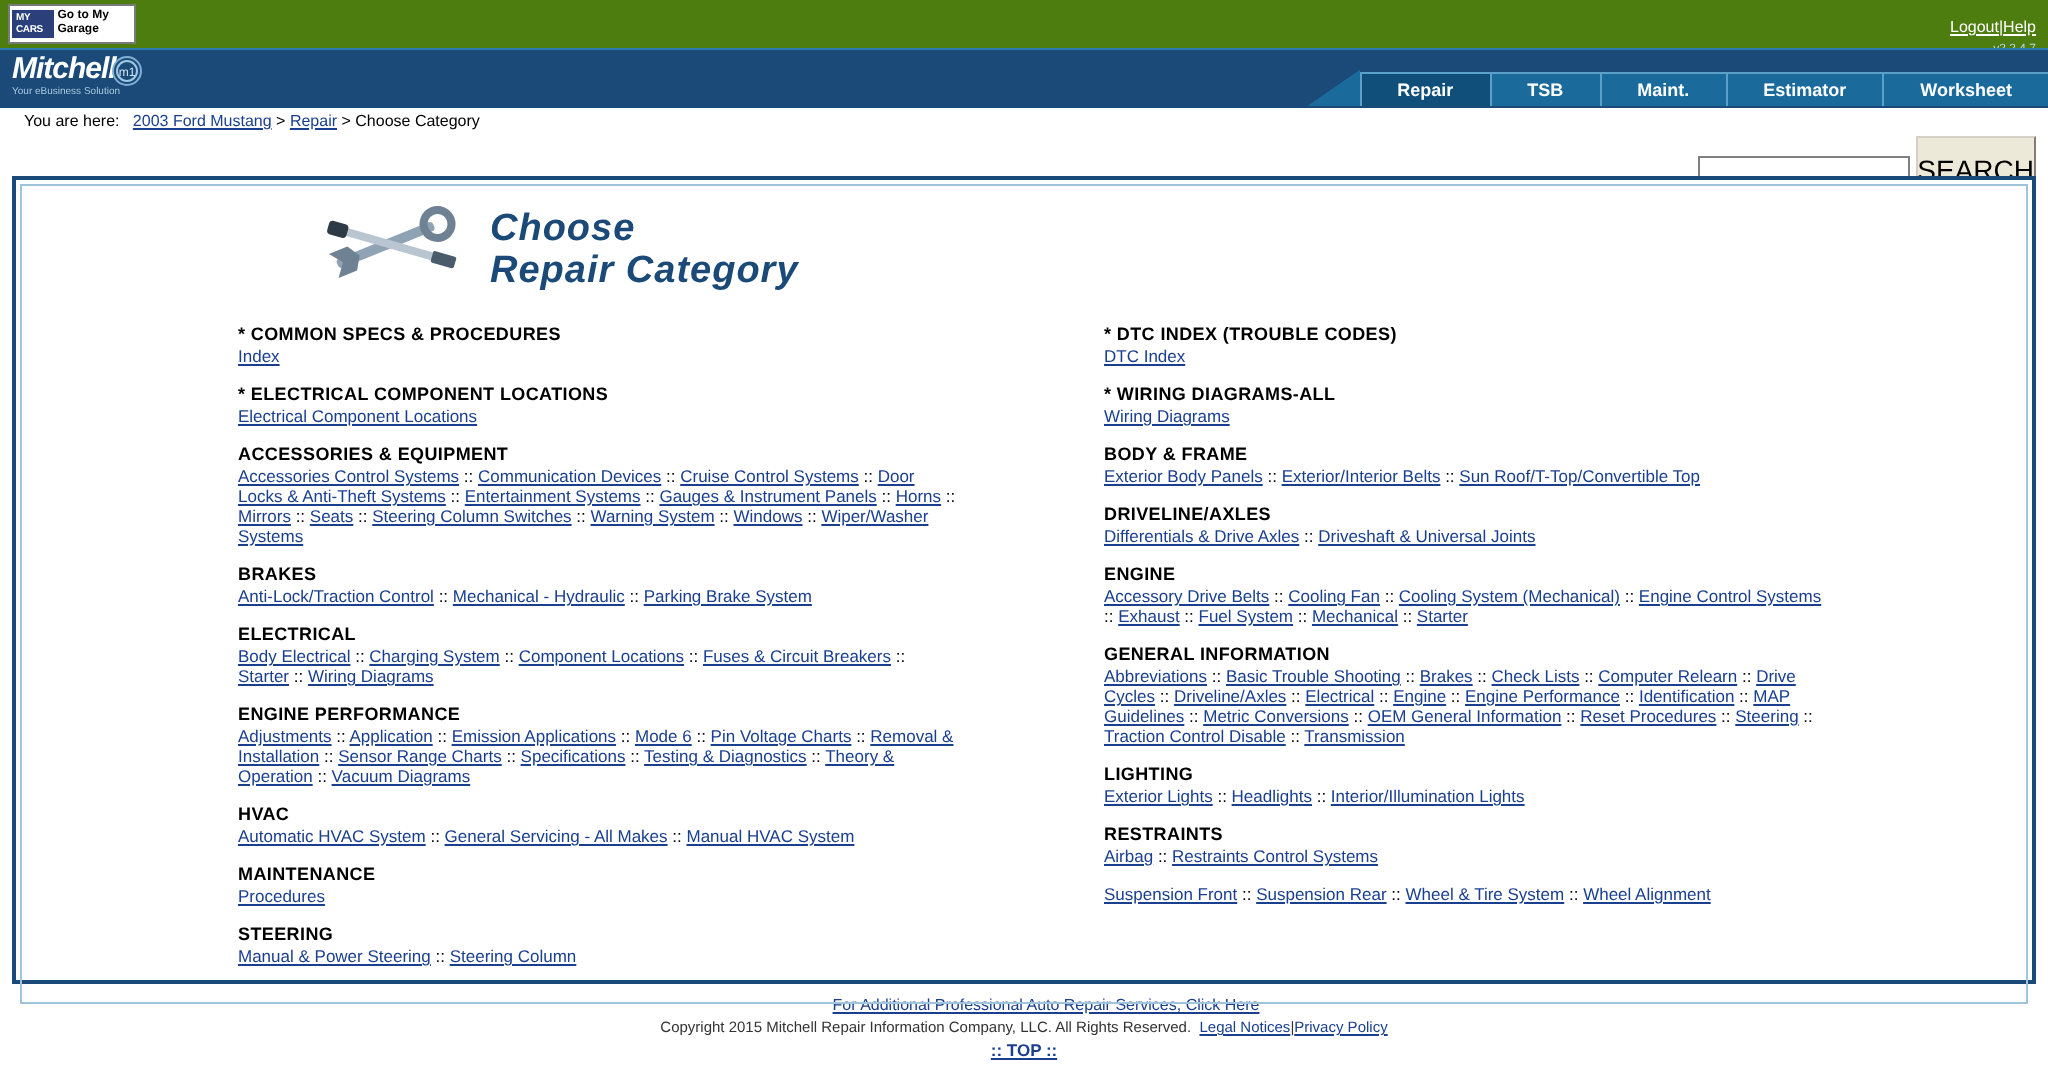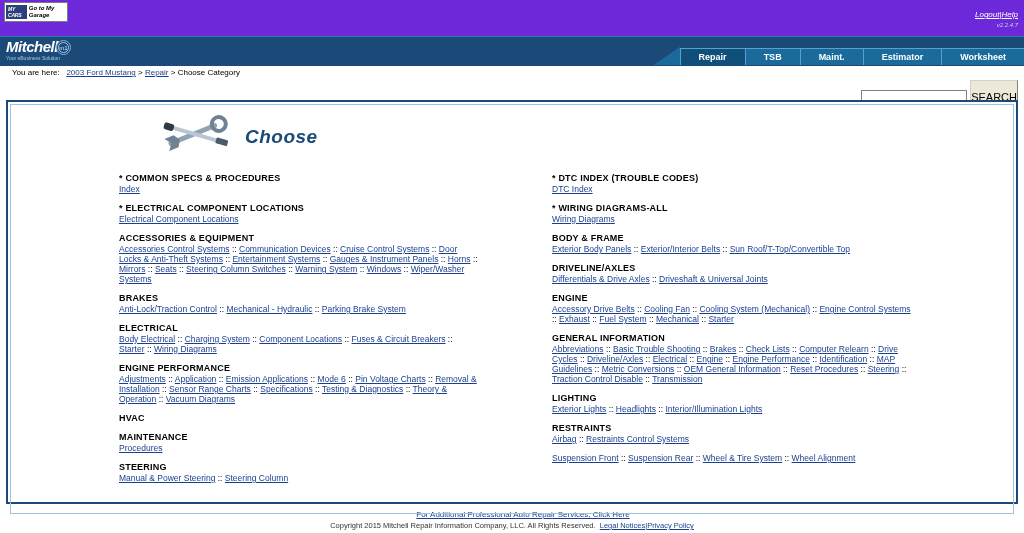--- a/index.html
+++ b/index.html
@@ -7,24 +7,23 @@
     margin: 0; padding: 0;
     width: 1024px; height: 533px;
     overflow: hidden;
     background: #ffffff;
     font-family: "Liberation Sans", sans-serif;
   }
   a { color: #1a3f8f; }
 
   
   .topbar {
-    height: 36px;
-    background: #6d28d9;
-    position: relative;
-    font-style: italic;
+    height: 24px;
+    background: #4d7c0f;
+    position: relative;
   }
   .mycars-btn {
     position: absolute;
     left: 4px; top: 2px;
     width: 64px; height: 20px;
     background: #ffffff;
     border: 1px solid #7a7a7a;
     display: flex; align-items: center;
     padding: 0 1px;
   }
@@ -123,21 +122,21 @@
   }
   .search-input {
     width: 106px; height: 14px;
     border: 1px solid #808080;
     font-size: 9px;
     padding: 0 2px;
   }
   .search-btn {
     margin-left: 3px;
     height: 33px;
-    font-size: 11px;
+    font-size: 14px;
     padding: 0 0;
     border: 1px outset #d4d0c8;
     background: #ece9d8;
     cursor: pointer;
   }
 
   
   .panel {
     margin: 0 6px;
     border: 2px solid #1b4a78;
@@ -272,20 +271,21 @@
           </g>
           <g transform="rotate(16 37 21)">
             <rect x="10" y="20" width="48" height="4" rx="1.5" fill="#b9c6d2"></rect>
             <rect x="56" y="19" width="12" height="6" rx="1" fill="#4a5b6b"></rect>
             <rect x="2" y="18.5" width="10" height="7" rx="2" fill="#2d3b47"></rect>
           </g>
         </svg>
       </span>
       <div class="hero-title">
         <div>Choose</div>
+        <div>Repair Category</div>
       </div>
     </div>
 
     <div class="columns">
       <div class="col left" id="left-col">
           <div class="group">
             <h3>* COMMON SPECS &amp; PROCEDURES</h3>
             <div class="links"><a href="#">Index</a></div>
           </div>
           <div class="group">
@@ -303,20 +303,21 @@
           <div class="group">
             <h3>ELECTRICAL</h3>
             <div class="links"><a href="#">Body Electrical</a><span class="sep"> :: </span><a href="#">Charging System</a><span class="sep"> :: </span><a href="#">Component Locations</a><span class="sep"> :: </span><a href="#">Fuses &amp; Circuit Breakers</a><span class="sep"> :: </span><a href="#">Starter</a><span class="sep"> :: </span><a href="#">Wiring Diagrams</a></div>
           </div>
           <div class="group">
             <h3>ENGINE PERFORMANCE</h3>
             <div class="links"><a href="#">Adjustments</a><span class="sep"> :: </span><a href="#">Application</a><span class="sep"> :: </span><a href="#">Emission Applications</a><span class="sep"> :: </span><a href="#">Mode 6</a><span class="sep"> :: </span><a href="#">Pin Voltage Charts</a><span class="sep"> :: </span><a href="#">Removal &amp; Installation</a><span class="sep"> :: </span><a href="#">Sensor Range Charts</a><span class="sep"> :: </span><a href="#">Specifications</a><span class="sep"> :: </span><a href="#">Testing &amp; Diagnostics</a><span class="sep"> :: </span><a href="#">Theory &amp; Operation</a><span class="sep"> :: </span><a href="#">Vacuum Diagrams</a></div>
           </div>
           <div class="group">
             <h3>HVAC</h3>
+            <div class="links"><a href="#">Automatic HVAC System</a><span class="sep"> :: </span><a href="#">General Servicing - All Makes</a><span class="sep"> :: </span><a href="#">Manual HVAC System</a></div>
           </div>
           <div class="group">
             <h3>MAINTENANCE</h3>
             <div class="links"><a href="#">Procedures</a></div>
           </div>
           <div class="group">
             <h3>STEERING</h3>
             <div class="links"><a href="#">Manual &amp; Power Steering</a><span class="sep"> :: </span><a href="#">Steering Column</a></div>
           </div>
         </div>

